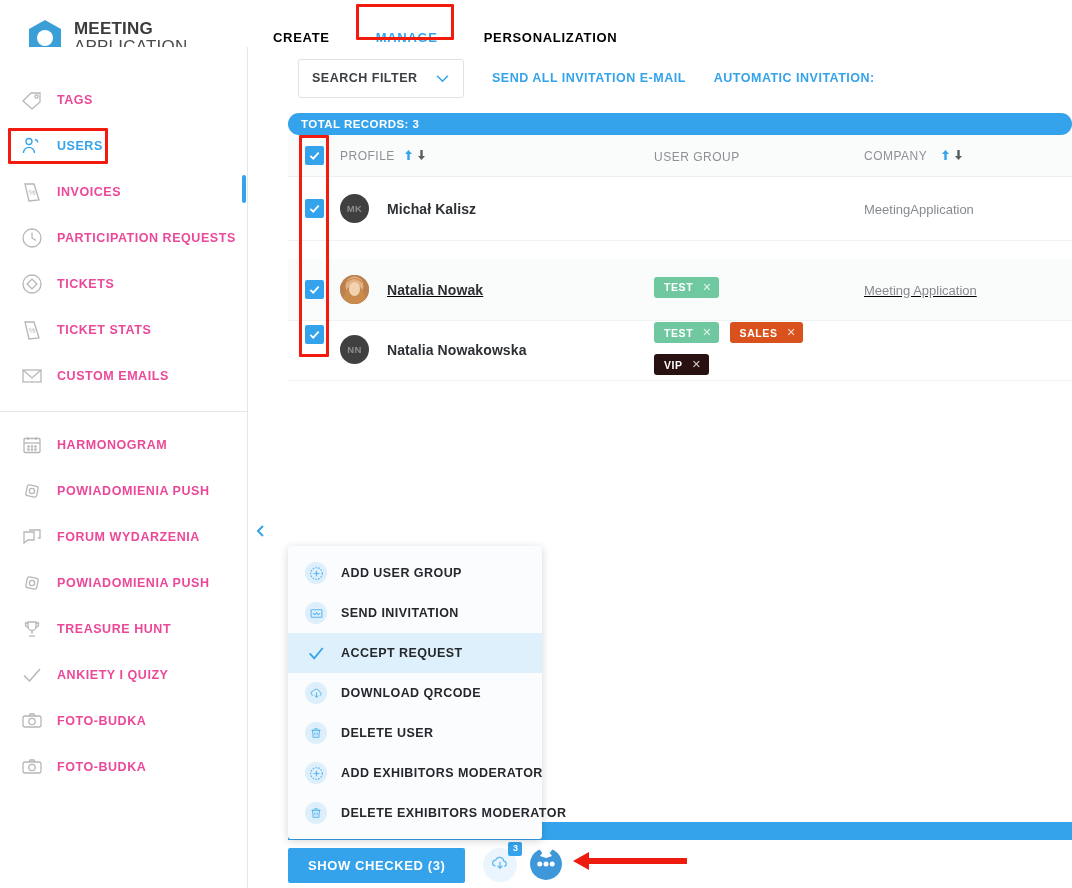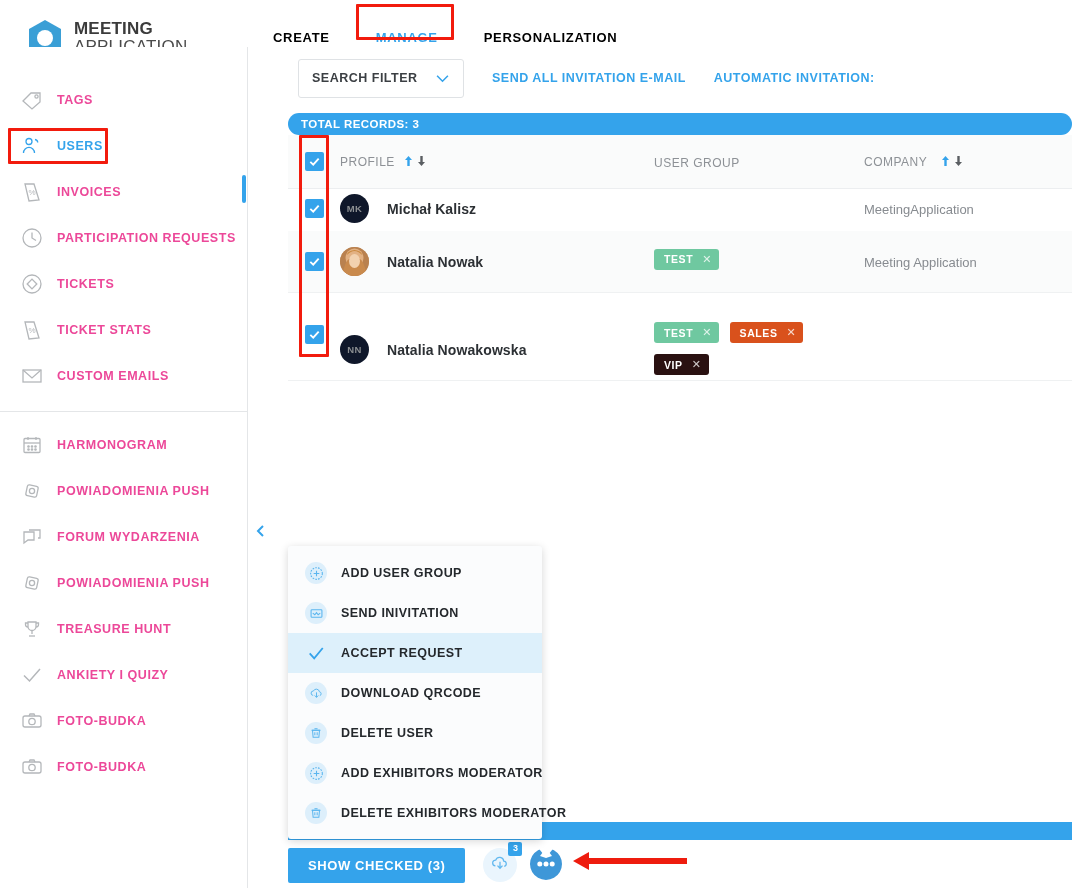--- a/index.html
+++ b/index.html
@@ -113,40 +113,40 @@
 
   
   .total-bar {
     position: absolute; left: 40px; top: 66px; width: 784px; height: 22px;
     background: #34a3eb; display: flex; align-items: center; padding-left: 13px; border-radius: 11px;
   }
   .total-bar span {
     font-size: 11.5px; font-weight: bold; letter-spacing: 0.45px; color: #fff;
   }
   .thead {
-    position: absolute; left: 40px; top: 88px; width: 784px; height: 54px;
+    position: absolute; left: 40px; top: 88px; width: 784px; height: 42px;
     background: #fafbfb; border-bottom: 1px solid #eceef0;
     display: flex; align-items: center;
   }
   .col-check { width: 52px; flex: 0 0 52px; display: flex; justify-content: center; }
   .col-profile { width: 314px; flex: 0 0 314px; display:flex; align-items:center; }
   .col-group { width: 210px; flex: 0 0 210px; }
   .col-company { flex: 1 1 auto; }
   .th-text {
     font-size: 12px; letter-spacing: 0.5px; color: #8d9196; font-weight: normal;
   }
   .sorts { display: inline-flex; gap: 4px; margin-left: 9px; vertical-align: middle; }
 
   .row {
     position: absolute; left: 40px; width: 784px; display: flex;
     align-items: center; border-bottom: 1px solid #eff1f2;
   }
   .row.alt { background: #fafbfb; }
   .avatar {
-    width: 29px; height: 29px; border-radius: 50%; background: #0f172a;
+    width: 29px; height: 29px; border-radius: 50%; background: #404040;
     display: flex; align-items: center; justify-content: center;
     font-size: 9.5px; color: #8b8e91; font-weight: bold; letter-spacing: 0.3px;
     overflow: hidden; flex: 0 0 29px;
   }
   .avatar.photo { background: #c79b72; }
   .uname {
     font-size: 14px; font-weight: bold; color: #2c3034; margin-left: 18px;
     letter-spacing: 0.1px;
   }
   .chip {
@@ -505,21 +505,21 @@
             <span>MK</span>
           </div>
           <span class="uname">Michał Kalisz</span>
         </div>
         <div class="col-group"></div>
         <div class="col-company">
           <span class="company">MeetingApplication</span>
         </div>
       </div>
 
-      <div class="row alt" style="top:184px; height:62px;">
+      <div class="row alt" style="top:212px; height:62px;text-decoration:underline;">
         <div class="col-check">
           <div class="cb">
             <svg width="13" height="13" viewBox="0 0 14 14" fill="none" stroke="#ffffff" stroke-width="2">
               <path d="M2.5 7.4 L5.6 10.3 L11.5 3.8"></path>
             </svg>
           </div>
         </div>
         <div class="col-profile">
           <div class="avatar photo">
             <svg width="29" height="29" viewBox="0 0 29 29">

